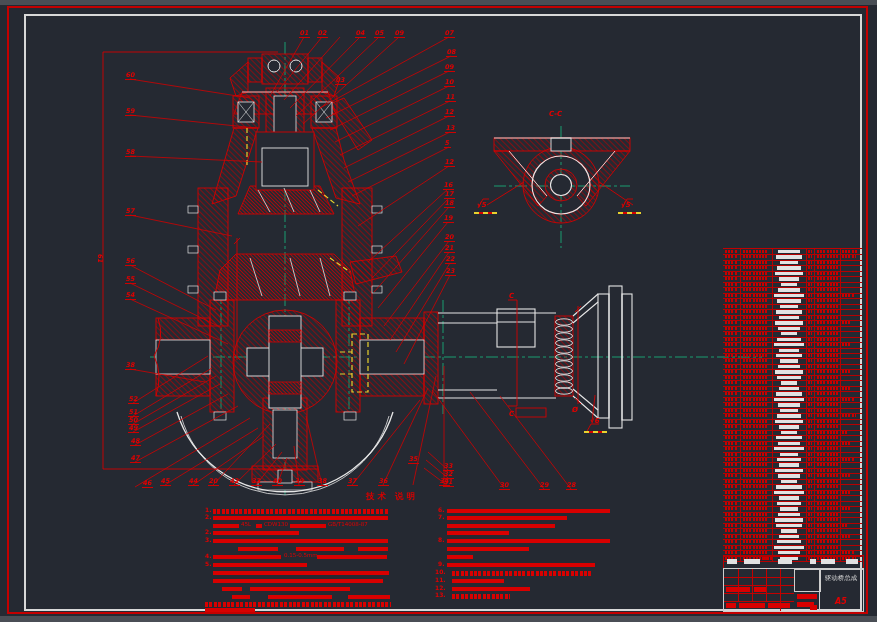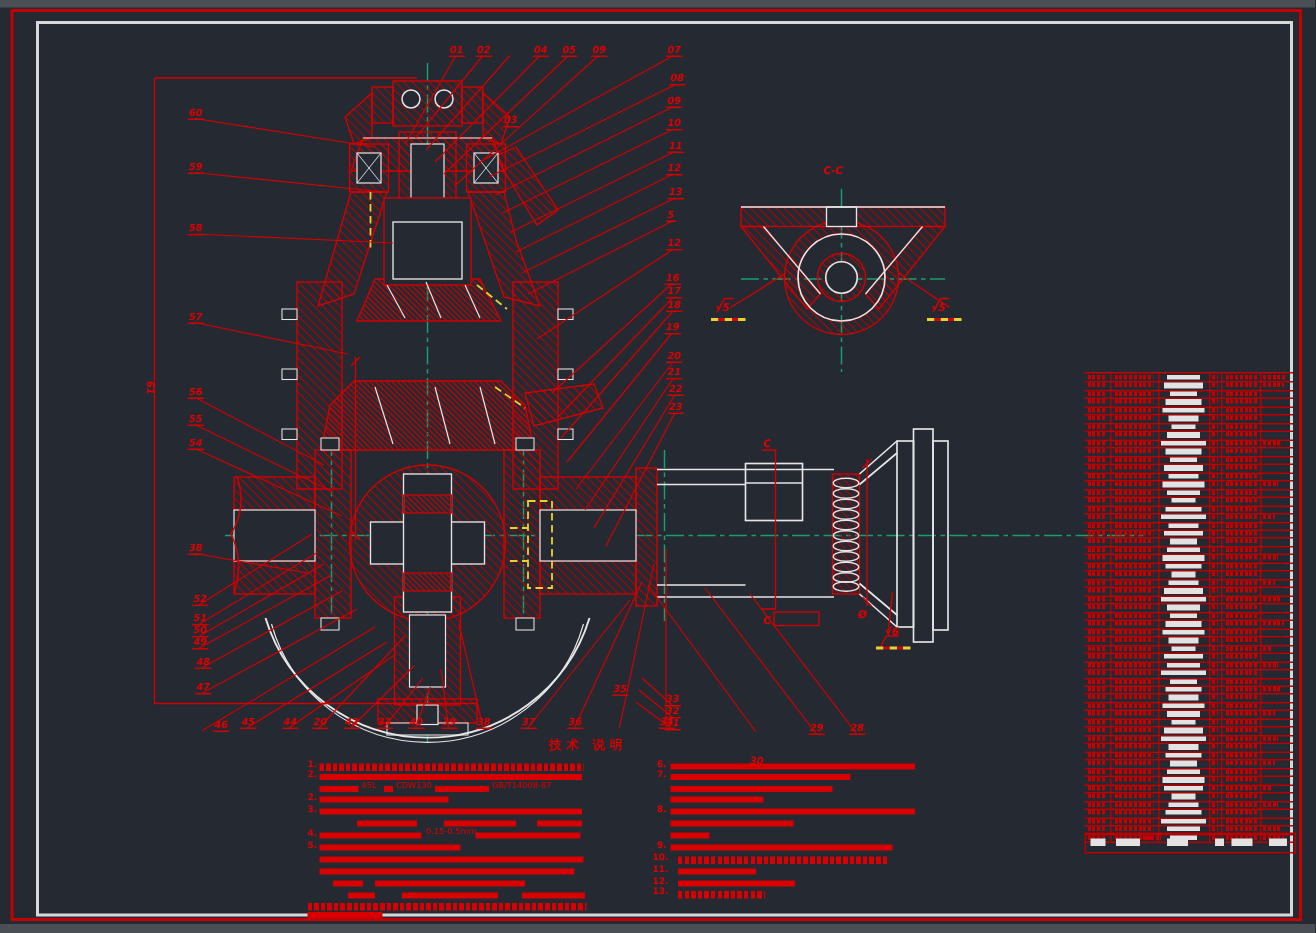--- a/index.html
+++ b/index.html
@@ -322,21 +322,21 @@
       <div class="balloon" style="left: 272px; top: 478px;">40</div>
       <div class="balloon" style="left: 294px; top: 478px;">39</div>
       <div class="balloon" style="left: 317px; top: 478px;">38</div>
       <div class="balloon" style="left: 347px; top: 478px;">37</div>
       <div class="balloon" style="left: 378px; top: 478px;">36</div>
       <div class="balloon" style="left: 408px; top: 456px;">35</div>
       <div class="balloon" style="left: 439px; top: 478px;">34</div>
       <div class="balloon" style="left: 443px; top: 463px;">33</div>
       <div class="balloon" style="left: 443px; top: 471px;">32</div>
       <div class="balloon" style="left: 443px; top: 479px;">31</div>
-      <div class="balloon" style="left: 499px; top: 504px;">30</div>
+      <div class="balloon" style="left: 499px; top: 482px;">30</div>
       <div class="balloon" style="left: 539px; top: 482px;">29</div>
       <div class="balloon" style="left: 566px; top: 482px;">28</div>
     </div>
   <div class="vballoon" style="left:96px;top:254px">61</div>
 
   <div id="notes-heading">技术 说明</div>
   <div id="notes">
       <div class="notenum" style="left: 205px; top: 507px;">1.</div>
       <div class="glyphbar" style="width: 176px; left: 213px; top: 509px;"></div>
       <div class="notenum" style="left: 205px; top: 514px;">2.</div>
@@ -819,13 +819,35 @@
   <div id="bom-header">
     <div class="hdrblk" style="left:3px;width:10px"></div>
     <div class="hdrblk" style="left:20px;width:16px"></div>
     <div class="hdrblk" style="left:54px;width:14px"></div>
     <div class="hdrblk" style="left:86px;width:6px"></div>
     <div class="hdrblk" style="left:97px;width:14px"></div>
     <div class="hdrblk" style="left:122px;width:12px"></div>
     <div class="micro" style="left:40px;width:10px"></div>
   </div>
 
+  <div id="titleblock">
+    <div class="tbline" style="left:14px;top:0;width:1px;height:32px"></div>
+    <div class="tbline" style="left:28px;top:0;width:1px;height:32px"></div>
+    <div class="tbline" style="left:42px;top:0;width:1px;height:32px"></div>
+    <div class="tbline" style="left:56px;top:0;width:1px;height:42px"></div>
+    <div class="tbline" style="left:0;top:8px;width:70px;height:1px"></div>
+    <div class="tbline" style="left:0;top:16px;width:70px;height:1px"></div>
+    <div class="tbline" style="left:0;top:24px;width:70px;height:1px"></div>
+    <div class="tbline" style="left:0;top:32px;width:70px;height:1px"></div>
+    <div class="tbfill" style="left:2px;top:18px;width:24px;height:5px"></div>
+    <div class="tbfill" style="left:30px;top:18px;width:12px;height:5px"></div>
+    <div class="tbfill" style="left:2px;top:34px;width:10px;height:5px"></div>
+    <div class="tbfill" style="left:15px;top:34px;width:26px;height:5px"></div>
+    <div class="tbfill" style="left:44px;top:34px;width:22px;height:5px"></div>
+    <div class="tbbox" style="left:70px;top:0;width:25px;height:21px"></div>
+    <div class="tbfill" style="left:73px;top:25px;width:20px;height:5px"></div>
+    <div class="tbfill" style="left:73px;top:33px;width:17px;height:5px"></div>
+    <div class="tbfill" style="left:86px;top:36px;width:7px;height:5px"></div>
+    <div class="tbbox" style="left:95px;top:0;width:43px;height:41px"></div>
+    <div id="tb-title">驱动桥总成</div>
+    <div id="tb-code">A5</div>
+  </div>
 </div>
 
 </body></html>

